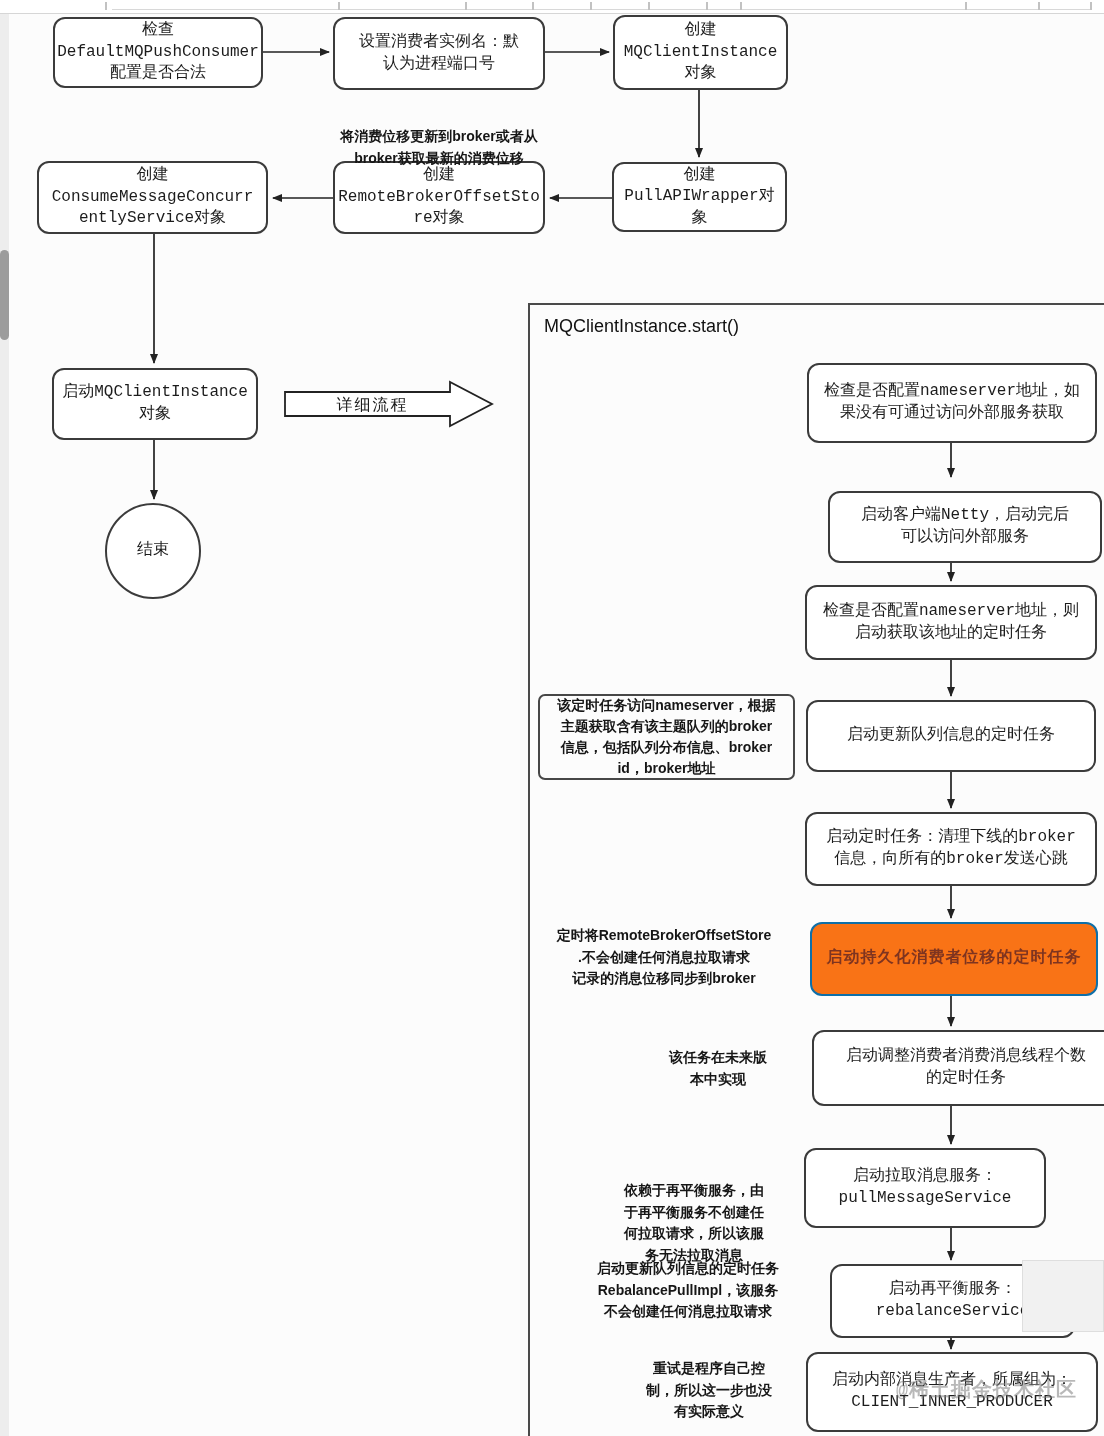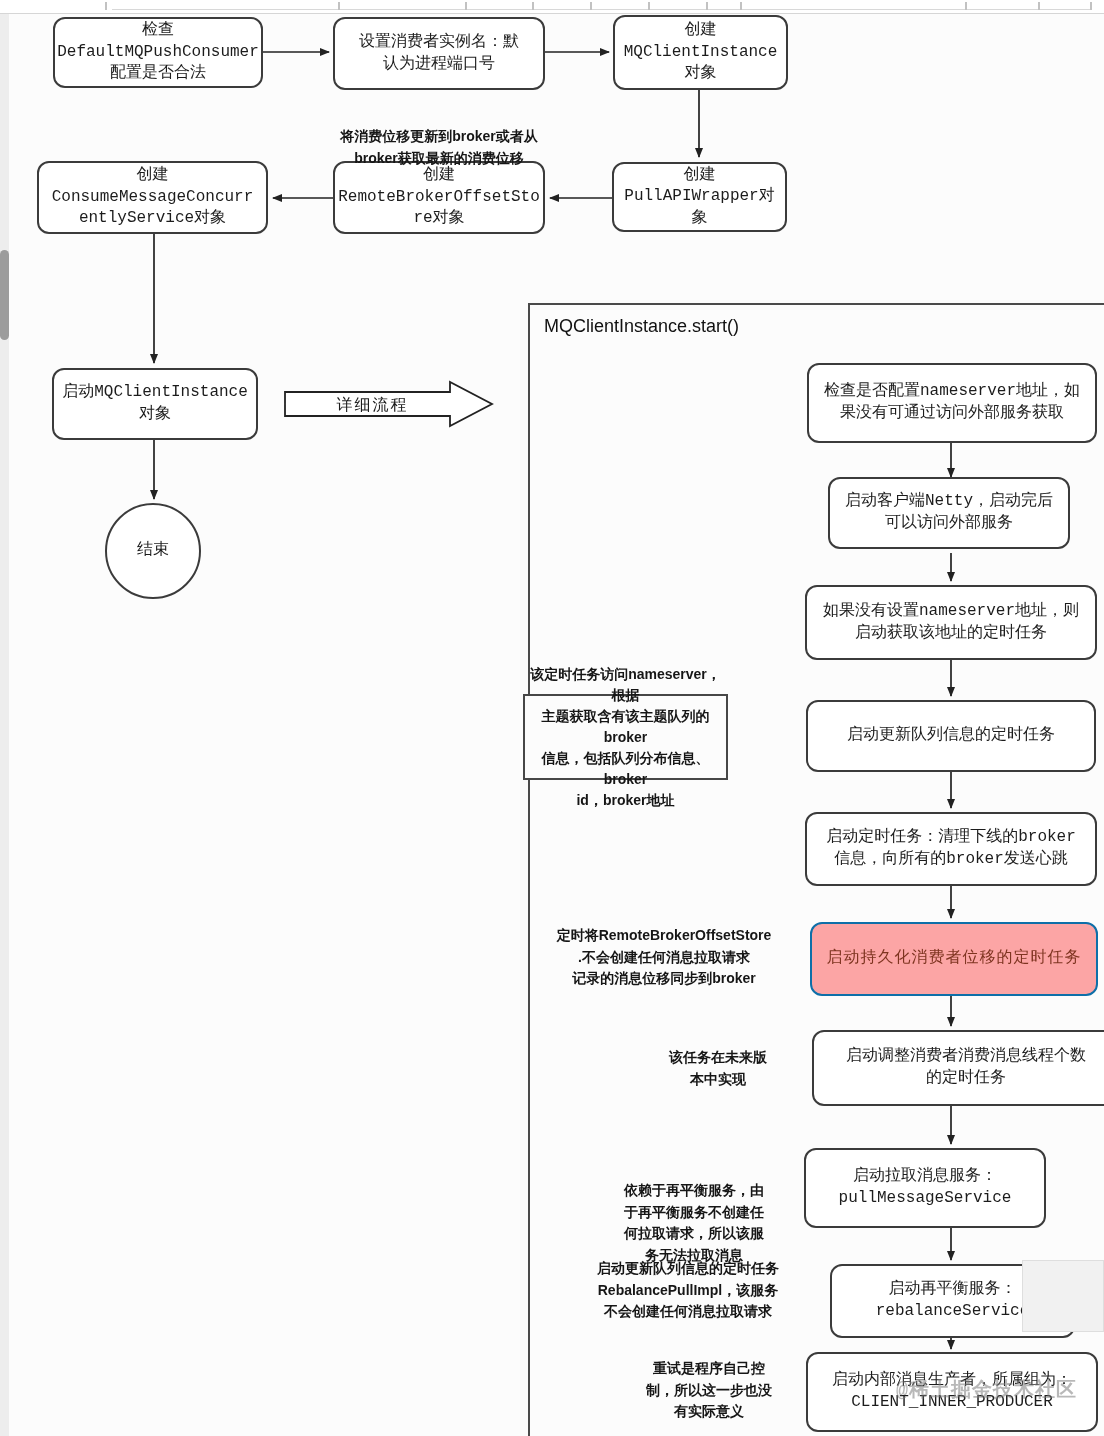--- a/index.html
+++ b/index.html
@@ -18,21 +18,21 @@
   
   .node{
     position:absolute;box-sizing:border-box;background:#ffffff;
     border:2px solid #3b3b3b;border-radius:12px;
     display:flex;align-items:center;justify-content:center;text-align:center;
     font-family:"Liberation Mono","DejaVu Sans Mono",monospace;
     font-size:16px;line-height:1.35;color:#1c1c1c;
     white-space:pre-line;z-index:2;padding:2px 4px;
   }
   .node.circle{border-radius:50%;border-width:2px;}
-  .node.highlight{background:#fca5a5;border-color:#0e6fa8;color:#7e3420;font-weight:normal;letter-spacing:1px;}
+  .node.highlight{background:#f97316;border-color:#0e6fa8;color:#7e3420;font-weight:bold;letter-spacing:1px;}
   .panel{position:absolute;left:528px;top:303px;width:640px;height:1200px;border:2px solid #4a4a4a;background:transparent;z-index:0;box-sizing:border-box;}
   .panel-title{
     position:absolute;left:544px;top:316px;z-index:2;
     font-family:"Liberation Sans","DejaVu Sans",sans-serif;
     font-size:18px;color:#111;
   }
   .note{
     position:absolute;z-index:2;text-align:center;white-space:pre-line;
     font-family:"Liberation Sans","DejaVu Sans",sans-serif;
     font-weight:700;font-size:14px;line-height:1.55;color:#161616;
@@ -124,38 +124,38 @@
 <div class="node" style="left:52px;top:368px;width:206px;height:72px;">启动MQClientInstance
 对象</div>
 <div class="node circle" style="left:105px;top:503px;width:96px;height:96px;">结束</div>
 
 <div class="note" style="left:330px;top:126px;width:218px;">将消费位移更新到broker或者从
 broker获取最新的消费位移</div>
 <div class="arrow-label" style="left:295px;top:395px;width:155px;">详细流程</div>
 
 <div class="node" style="left:807px;top:363px;width:290px;height:80px;">检查是否配置nameserver地址，如
 果没有可通过访问外部服务获取</div>
-<div class="node" style="left:828px;top:477px;width:242px;height:72px;">启动客户端Netty，启动完后
+<div class="node" style="left:828px;top:491px;width:274px;height:72px;">启动客户端Netty，启动完后
 可以访问外部服务</div>
-<div class="node" style="left:805px;top:585px;width:292px;height:75px;">如果没有设置nameserver地址，则
+<div class="node" style="left:805px;top:585px;width:292px;height:75px;">检查是否配置nameserver地址，则
 启动获取该地址的定时任务</div>
 <div class="node" style="left:806px;top:700px;width:290px;height:72px;">启动更新队列信息的定时任务</div>
 <div class="node" style="left:805px;top:812px;width:292px;height:74px;">启动定时任务：清理下线的broker
 信息，向所有的broker发送心跳</div>
 <div class="node highlight" style="left:810px;top:922px;width:288px;height:74px;">启动持久化消费者位移的定时任务</div>
 <div class="node" style="left:806px;top:1030px;width:308px;height:76px;margin-left:6px;">启动调整消费者消费消息线程个数
 的定时任务</div>
 <div class="node" style="left:804px;top:1148px;width:242px;height:80px;">启动拉取消息服务：
 pullMessageService</div>
 <div class="node" style="left:830px;top:1264px;width:245px;height:74px;">启动再平衡服务：
 rebalanceService</div>
 <div class="node" style="left:806px;top:1352px;width:292px;height:80px;">启动内部消息生产者，所属组为：
 CLIENT_INNER_PRODUCER</div>
 
-<div class="note bordered" style="left:523px;top:694px;width:205px;height:86px;">该定时任务访问nameserver，根据
+<div class="note bordered" style="left:538px;top:694px;width:257px;height:86px;border-radius:7px;">该定时任务访问nameserver，根据
 主题获取含有该主题队列的broker
 信息，包括队列分布信息、broker
 id，broker地址</div>
 <div class="note" style="left:553px;top:925px;width:222px;">定时将RemoteBrokerOffsetStore
 .不会创建任何消息拉取请求
 记录的消息位移同步到broker</div>
 <div class="note" style="left:648px;top:1047px;width:140px;">该任务在未来版
 本中实现</div>
 <div class="note" style="left:598px;top:1140px;width:192px;margin-top:40px;">依赖于再平衡服务，由
 于再平衡服务不创建任

